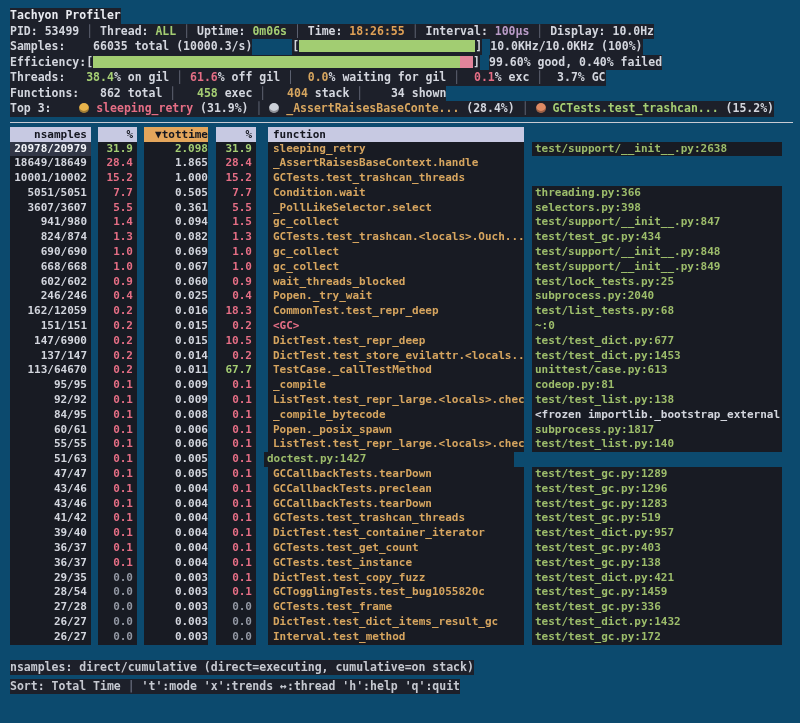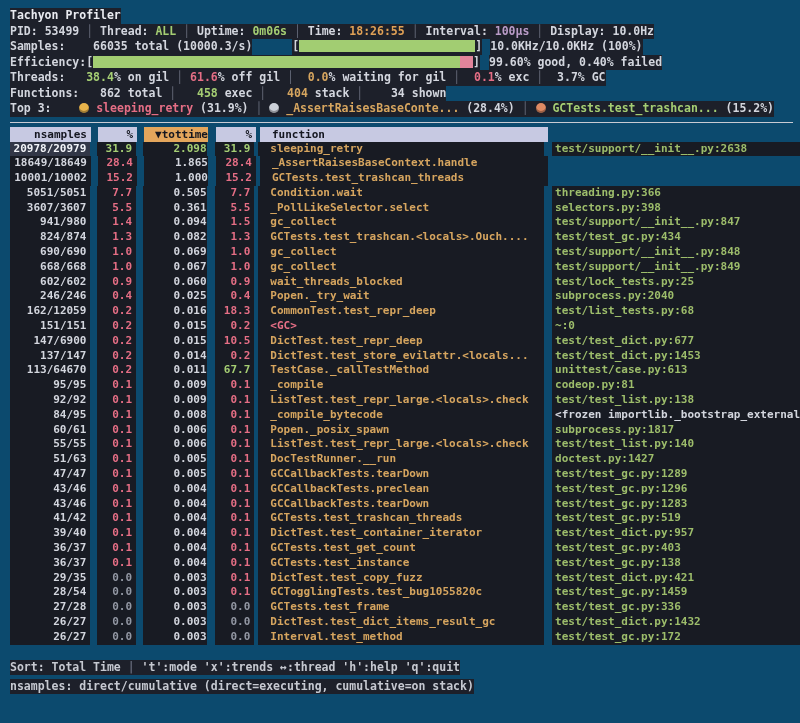--- a/index.html
+++ b/index.html
@@ -35,21 +35,21 @@
   .rule{height:0;border-top:1px solid #c9cbd3;width:783px;margin:5px 0 4px 0;}
   .table{font-size:11px;}
   .thead,.tr{display:flex;height:14.8px;line-height:14.8px;white-space:pre;}
   .thead{height:15px;line-height:15px;}
   .cell{display:inline-block;overflow:hidden;box-sizing:border-box;}
   .tr .cell{background:#181b23;}
   .c-ns{width:81px;text-align:right;padding-right:4px;}
   .c-p1{width:39px;margin-left:7px;text-align:right;padding-right:4px;}
   .c-tt{width:64px;margin-left:7px;text-align:right;}
   .c-p2{width:40px;margin-left:8px;text-align:right;padding-right:4px;}
-  .c-fn{width:288px;margin-left:4px;text-align:left;padding-left:12px;}
+  .c-fn{width:256px;margin-left:12px;text-align:left;padding-left:5px;}
   .c-fl{width:250px;margin-left:8px;text-align:left;padding-left:3px;}
   .h{background:#c7c9e2;color:#14161f;}
   .h.sorted{background:#e3a65c;color:#14161f;}
   .h.fit{background:transparent;padding-left:0;}
   .fitbg{background:#c7c9e2;color:#14161f;display:inline-block;padding:0 4px 0 3px;}
   .sel{background:#323747 !important;color:#f2f4f8;}
   .footer{margin-top:13px;}
   .fline{display:block;height:19px;line-height:19px;white-space:pre;}
   .fline .chip{height:15px;line-height:15px;}
 </style>
@@ -84,33 +84,33 @@
         <div class="tr"><span class="cell c-ns s-white">162/12059</span><span class="cell c-p1 s-red">0.2</span><span class="cell c-tt s-white">0.016</span><span class="cell c-p2 s-red">18.3</span><span class="cell c-fn s-amber">CommonTest.test_repr_deep</span><span class="cell c-fl s-file">test/list_tests.py:68</span></div>
         <div class="tr"><span class="cell c-ns s-white">151/151</span><span class="cell c-p1 s-red">0.2</span><span class="cell c-tt s-white">0.015</span><span class="cell c-p2 s-red">0.2</span><span class="cell c-fn s-red">&lt;GC&gt;</span><span class="cell c-fl s-file">~:0</span></div>
         <div class="tr"><span class="cell c-ns s-white">147/6900</span><span class="cell c-p1 s-red">0.2</span><span class="cell c-tt s-white">0.015</span><span class="cell c-p2 s-red">10.5</span><span class="cell c-fn s-amber">DictTest.test_repr_deep</span><span class="cell c-fl s-file">test/test_dict.py:677</span></div>
         <div class="tr"><span class="cell c-ns s-white">137/147</span><span class="cell c-p1 s-red">0.2</span><span class="cell c-tt s-white">0.014</span><span class="cell c-p2 s-red">0.2</span><span class="cell c-fn s-amber">DictTest.test_store_evilattr.&lt;locals...</span><span class="cell c-fl s-file">test/test_dict.py:1453</span></div>
         <div class="tr"><span class="cell c-ns s-white">113/64670</span><span class="cell c-p1 s-red">0.2</span><span class="cell c-tt s-white">0.011</span><span class="cell c-p2 s-green">67.7</span><span class="cell c-fn s-amber">TestCase._callTestMethod</span><span class="cell c-fl s-file">unittest/case.py:613</span></div>
         <div class="tr"><span class="cell c-ns s-white">95/95</span><span class="cell c-p1 s-red">0.1</span><span class="cell c-tt s-white">0.009</span><span class="cell c-p2 s-red">0.1</span><span class="cell c-fn s-amber">_compile</span><span class="cell c-fl s-file">codeop.py:81</span></div>
         <div class="tr"><span class="cell c-ns s-white">92/92</span><span class="cell c-p1 s-red">0.1</span><span class="cell c-tt s-white">0.009</span><span class="cell c-p2 s-red">0.1</span><span class="cell c-fn s-amber">ListTest.test_repr_large.&lt;locals&gt;.check</span><span class="cell c-fl s-file">test/test_list.py:138</span></div>
         <div class="tr"><span class="cell c-ns s-white">84/95</span><span class="cell c-p1 s-red">0.1</span><span class="cell c-tt s-white">0.008</span><span class="cell c-p2 s-red">0.1</span><span class="cell c-fn s-amber">_compile_bytecode</span><span class="cell c-fl s-white">&lt;frozen importlib._bootstrap_external</span></div>
         <div class="tr"><span class="cell c-ns s-white">60/61</span><span class="cell c-p1 s-red">0.1</span><span class="cell c-tt s-white">0.006</span><span class="cell c-p2 s-red">0.1</span><span class="cell c-fn s-amber">Popen._posix_spawn</span><span class="cell c-fl s-file">subprocess.py:1817</span></div>
         <div class="tr"><span class="cell c-ns s-white">55/55</span><span class="cell c-p1 s-red">0.1</span><span class="cell c-tt s-white">0.006</span><span class="cell c-p2 s-red">0.1</span><span class="cell c-fn s-amber">ListTest.test_repr_large.&lt;locals&gt;.check</span><span class="cell c-fl s-file">test/test_list.py:140</span></div>
-        <div class="tr"><span class="cell c-ns s-white">51/63</span><span class="cell c-p1 s-red">0.1</span><span class="cell c-tt s-white">0.005</span><span class="cell c-p2 s-red">0.1</span><span class="cell c-fn s-amber">DocTestRunner.__run</span><span class="cell c-fl s-file">doctest.py:1427</span></div>
+        <div class="tr"><span class="cell c-ns s-white">51/63</span><span class="cell c-p1 s-red">0.1</span><span class="cell c-tt s-white">0.005</span><span class="cell c-p2 s-red">0.1</span><span class="cell c-fl s-file">doctest.py:1427</span></div>
         <div class="tr"><span class="cell c-ns s-white">47/47</span><span class="cell c-p1 s-red">0.1</span><span class="cell c-tt s-white">0.005</span><span class="cell c-p2 s-red">0.1</span><span class="cell c-fn s-amber">GCCallbackTests.tearDown</span><span class="cell c-fl s-file">test/test_gc.py:1289</span></div>
         <div class="tr"><span class="cell c-ns s-white">43/46</span><span class="cell c-p1 s-red">0.1</span><span class="cell c-tt s-white">0.004</span><span class="cell c-p2 s-red">0.1</span><span class="cell c-fn s-amber">GCCallbackTests.preclean</span><span class="cell c-fl s-file">test/test_gc.py:1296</span></div>
         <div class="tr"><span class="cell c-ns s-white">43/46</span><span class="cell c-p1 s-red">0.1</span><span class="cell c-tt s-white">0.004</span><span class="cell c-p2 s-red">0.1</span><span class="cell c-fn s-amber">GCCallbackTests.tearDown</span><span class="cell c-fl s-file">test/test_gc.py:1283</span></div>
         <div class="tr"><span class="cell c-ns s-white">41/42</span><span class="cell c-p1 s-red">0.1</span><span class="cell c-tt s-white">0.004</span><span class="cell c-p2 s-red">0.1</span><span class="cell c-fn s-amber">GCTests.test_trashcan_threads</span><span class="cell c-fl s-file">test/test_gc.py:519</span></div>
         <div class="tr"><span class="cell c-ns s-white">39/40</span><span class="cell c-p1 s-red">0.1</span><span class="cell c-tt s-white">0.004</span><span class="cell c-p2 s-red">0.1</span><span class="cell c-fn s-amber">DictTest.test_container_iterator</span><span class="cell c-fl s-file">test/test_dict.py:957</span></div>
         <div class="tr"><span class="cell c-ns s-white">36/37</span><span class="cell c-p1 s-red">0.1</span><span class="cell c-tt s-white">0.004</span><span class="cell c-p2 s-red">0.1</span><span class="cell c-fn s-amber">GCTests.test_get_count</span><span class="cell c-fl s-file">test/test_gc.py:403</span></div>
         <div class="tr"><span class="cell c-ns s-white">36/37</span><span class="cell c-p1 s-red">0.1</span><span class="cell c-tt s-white">0.004</span><span class="cell c-p2 s-red">0.1</span><span class="cell c-fn s-amber">GCTests.test_instance</span><span class="cell c-fl s-file">test/test_gc.py:138</span></div>
         <div class="tr"><span class="cell c-ns s-white">29/35</span><span class="cell c-p1 s-dim">0.0</span><span class="cell c-tt s-white">0.003</span><span class="cell c-p2 s-red">0.1</span><span class="cell c-fn s-amber">DictTest.test_copy_fuzz</span><span class="cell c-fl s-file">test/test_dict.py:421</span></div>
         <div class="tr"><span class="cell c-ns s-white">28/54</span><span class="cell c-p1 s-dim">0.0</span><span class="cell c-tt s-white">0.003</span><span class="cell c-p2 s-red">0.1</span><span class="cell c-fn s-amber">GCTogglingTests.test_bug1055820c</span><span class="cell c-fl s-file">test/test_gc.py:1459</span></div>
         <div class="tr"><span class="cell c-ns s-white">27/28</span><span class="cell c-p1 s-dim">0.0</span><span class="cell c-tt s-white">0.003</span><span class="cell c-p2 s-dim">0.0</span><span class="cell c-fn s-amber">GCTests.test_frame</span><span class="cell c-fl s-file">test/test_gc.py:336</span></div>
         <div class="tr"><span class="cell c-ns s-white">26/27</span><span class="cell c-p1 s-dim">0.0</span><span class="cell c-tt s-white">0.003</span><span class="cell c-p2 s-dim">0.0</span><span class="cell c-fn s-amber">DictTest.test_dict_items_result_gc</span><span class="cell c-fl s-file">test/test_dict.py:1432</span></div>
         <div class="tr"><span class="cell c-ns s-white">26/27</span><span class="cell c-p1 s-dim">0.0</span><span class="cell c-tt s-white">0.003</span><span class="cell c-p2 s-dim">0.0</span><span class="cell c-fn s-amber">Interval.test_method</span><span class="cell c-fl s-file">test/test_gc.py:172</span></div>
       </div>
   </div>
 
   <div class="footer">
+    <div class="fline"><span class="chip"><span class="s-foot">nsamples: direct/cumulative (direct=executing, cumulative=on stack)</span></span></div>
     <div class="fline"><span class="chip"><span class="s-foot">Sort: Total Time</span><span class="s-sep"> | </span><span class="s-foot">'t':mode 'x':trends ↔:thread 'h':help 'q':quit</span></span></div>
-    <div class="fline"><span class="chip"><span class="s-foot">nsamples: direct/cumulative (direct=executing, cumulative=on stack)</span></span></div>
   </div>
 </div>
 
 </body></html>

